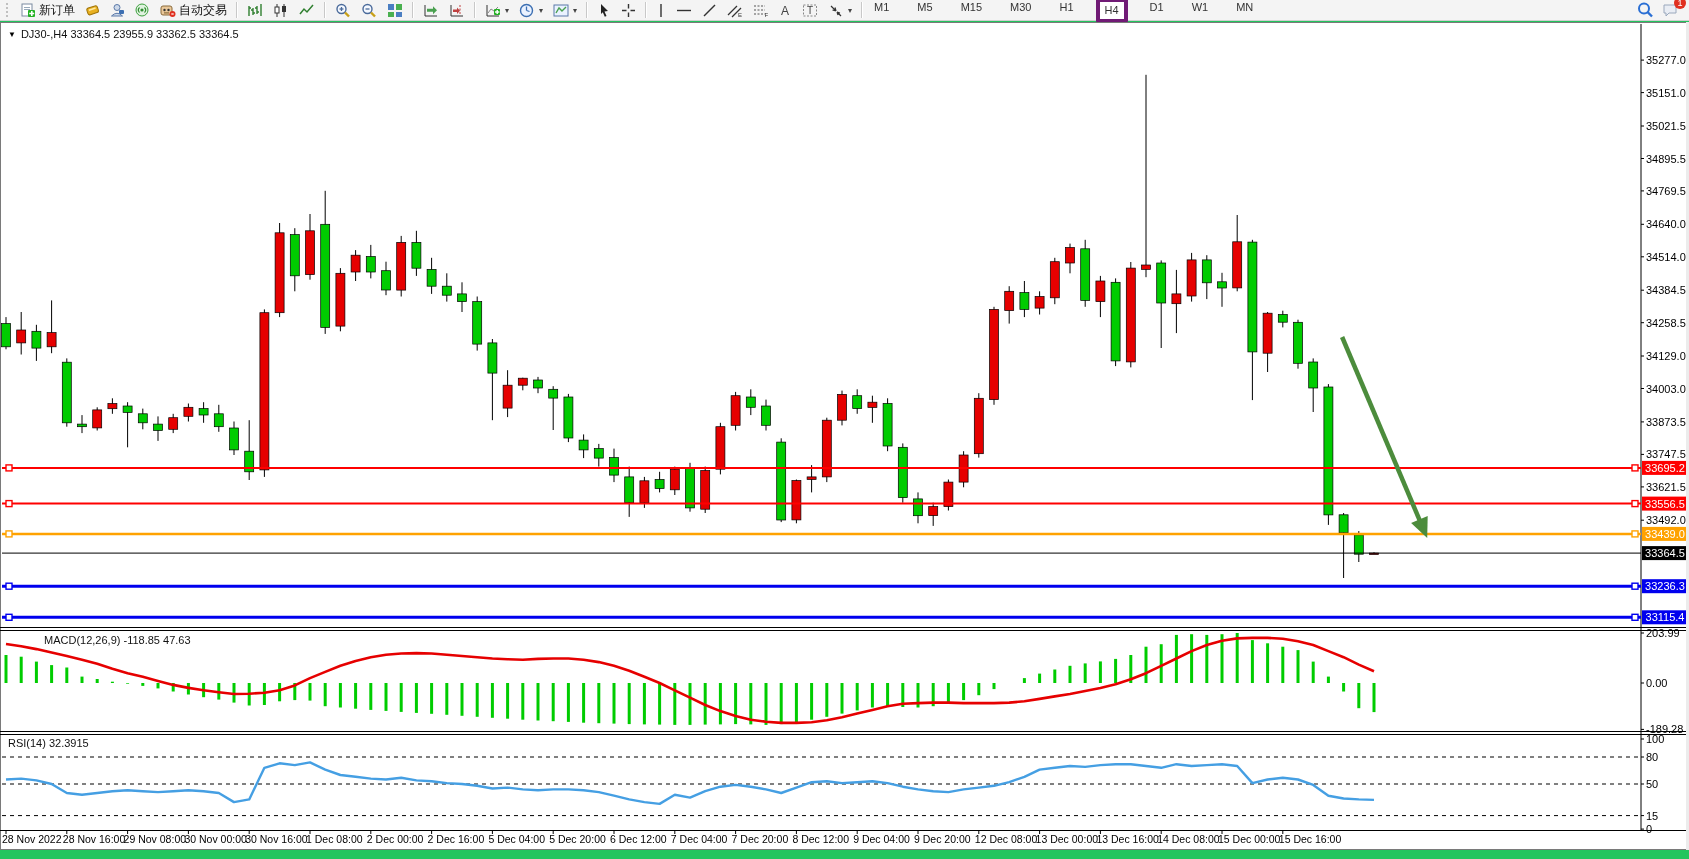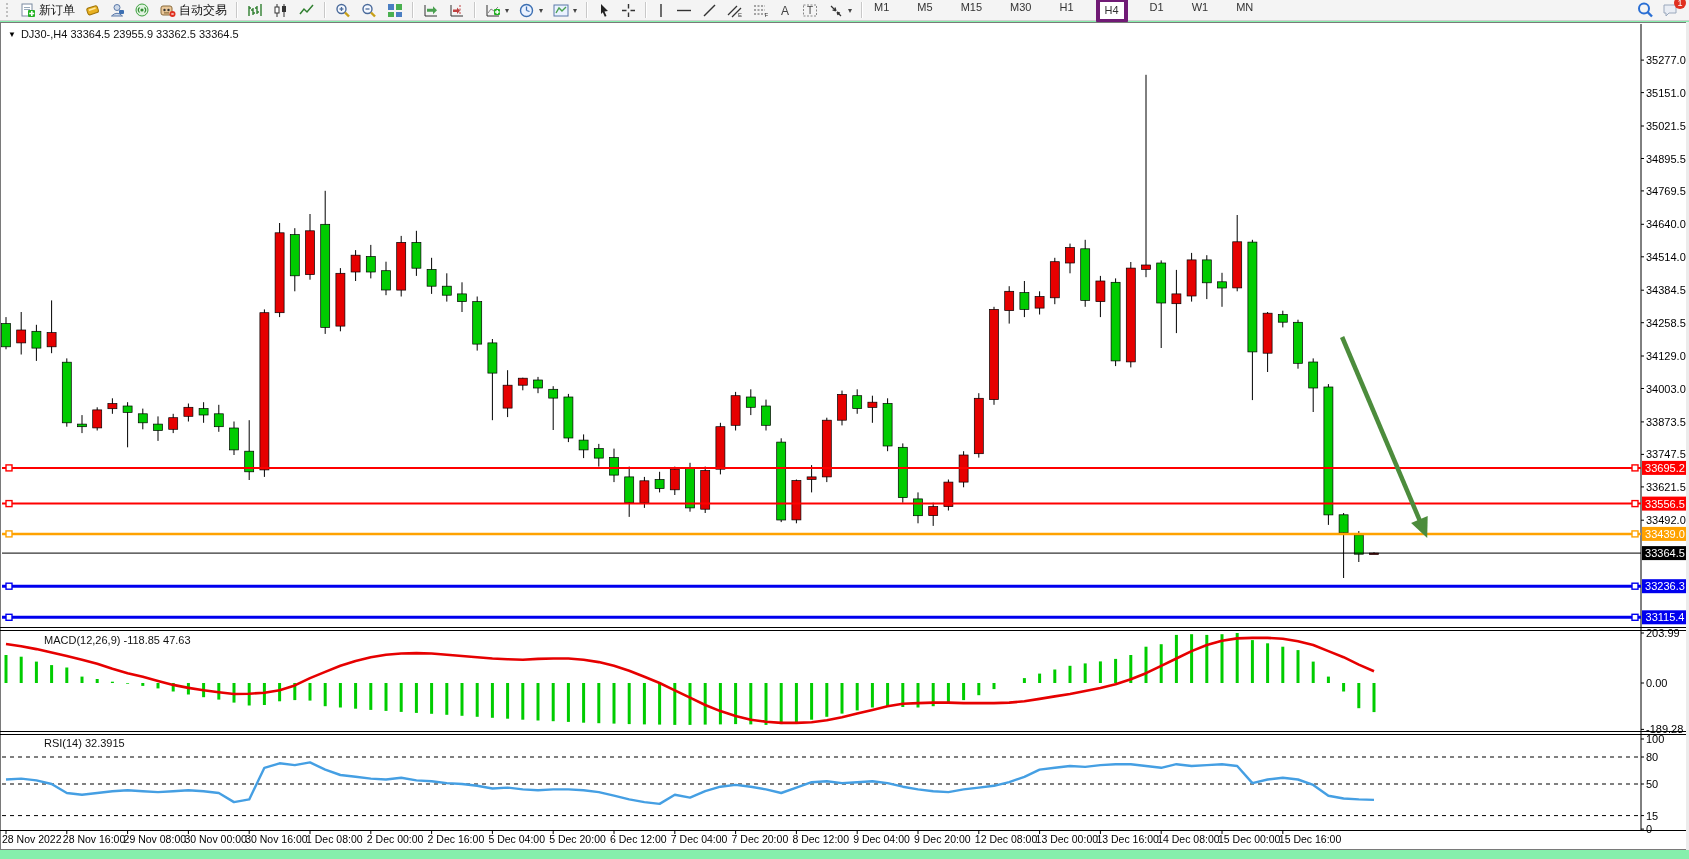--- a/index.html
+++ b/index.html
@@ -1,16 +1,16 @@
 <!DOCTYPE html>
 <html><head>
 <meta charset="utf-8">
 <style>
   html,body{margin:0;padding:0;background:#e8e8e8;}
-  .screen{position:relative;width:1689px;height:859px;background:#86efac;overflow:hidden;
+  .screen{position:relative;width:1689px;height:859px;background:#22c55e;overflow:hidden;
           font-family:"Liberation Sans","DejaVu Sans",sans-serif;}
   
   .toolbar{position:absolute;left:0;top:0;width:1689px;height:21px;background:#f4f4f4;
            border-bottom:1px solid #cfcfcf;display:flex;align-items:center;gap:2px;padding:0 4px;box-sizing:border-box;}
   .tb-btn{display:flex;align-items:center;gap:3px;height:18px;padding:0 3px;border:1px solid transparent;
           border-radius:2px;font-size:12px;color:#222;cursor:default;}
   .tb-sep{width:1px;height:16px;background:#c8c8c8;border-right:1px solid #fff;margin:0 3px;}
   .tb-grip{width:4px;height:14px;border-left:2px dotted #c0c0c0;margin:0 2px;}
   .tb-label{font-size:12px;color:#111;}
   .tf-btn{font-size:11px;color:#333;padding:1px 5px;height:15px;line-height:15px;border:1px solid transparent;border-radius:2px;}
@@ -268,21 +268,21 @@
   </div>
 
   <div class="chartwin">
     <div class="chart-title">
       <span class="tri">▼</span>
       <span>DJ30-,H4  33364.5 23955.9 33362.5 33364.5</span>
     </div>
   </div>
 
   <div class="ind-label" style="left:8px;top:634px;margin-left:36px;">MACD(12,26,9) -118.85 47.63</div>
-  <div class="ind-label" style="left:8px;top:737px;margin-left:36px;">RSI(14) 32.3915</div>
+  <div class="ind-label" style="left:8px;top:737px;">RSI(14) 32.3915</div>
 
   <svg id="chart-svg" style="position:absolute;left:0;top:0;" width="1689" height="859" xmlns="http://www.w3.org/2000/svg">
       <g>
         <line x1="1641" y1="24" x2="1641" y2="830" stroke="#000" stroke-width="1"></line>
         <line x1="0" y1="627.5" x2="1686" y2="627.5" stroke="#000"></line>
         <line x1="0" y1="630.5" x2="1686" y2="630.5" stroke="#000"></line>
         <line x1="0" y1="731.5" x2="1686" y2="731.5" stroke="#000"></line>
         <line x1="0" y1="734.5" x2="1686" y2="734.5" stroke="#000"></line>
         <line x1="0" y1="830.5" x2="1686" y2="830.5" stroke="#000"></line>
       </g>

